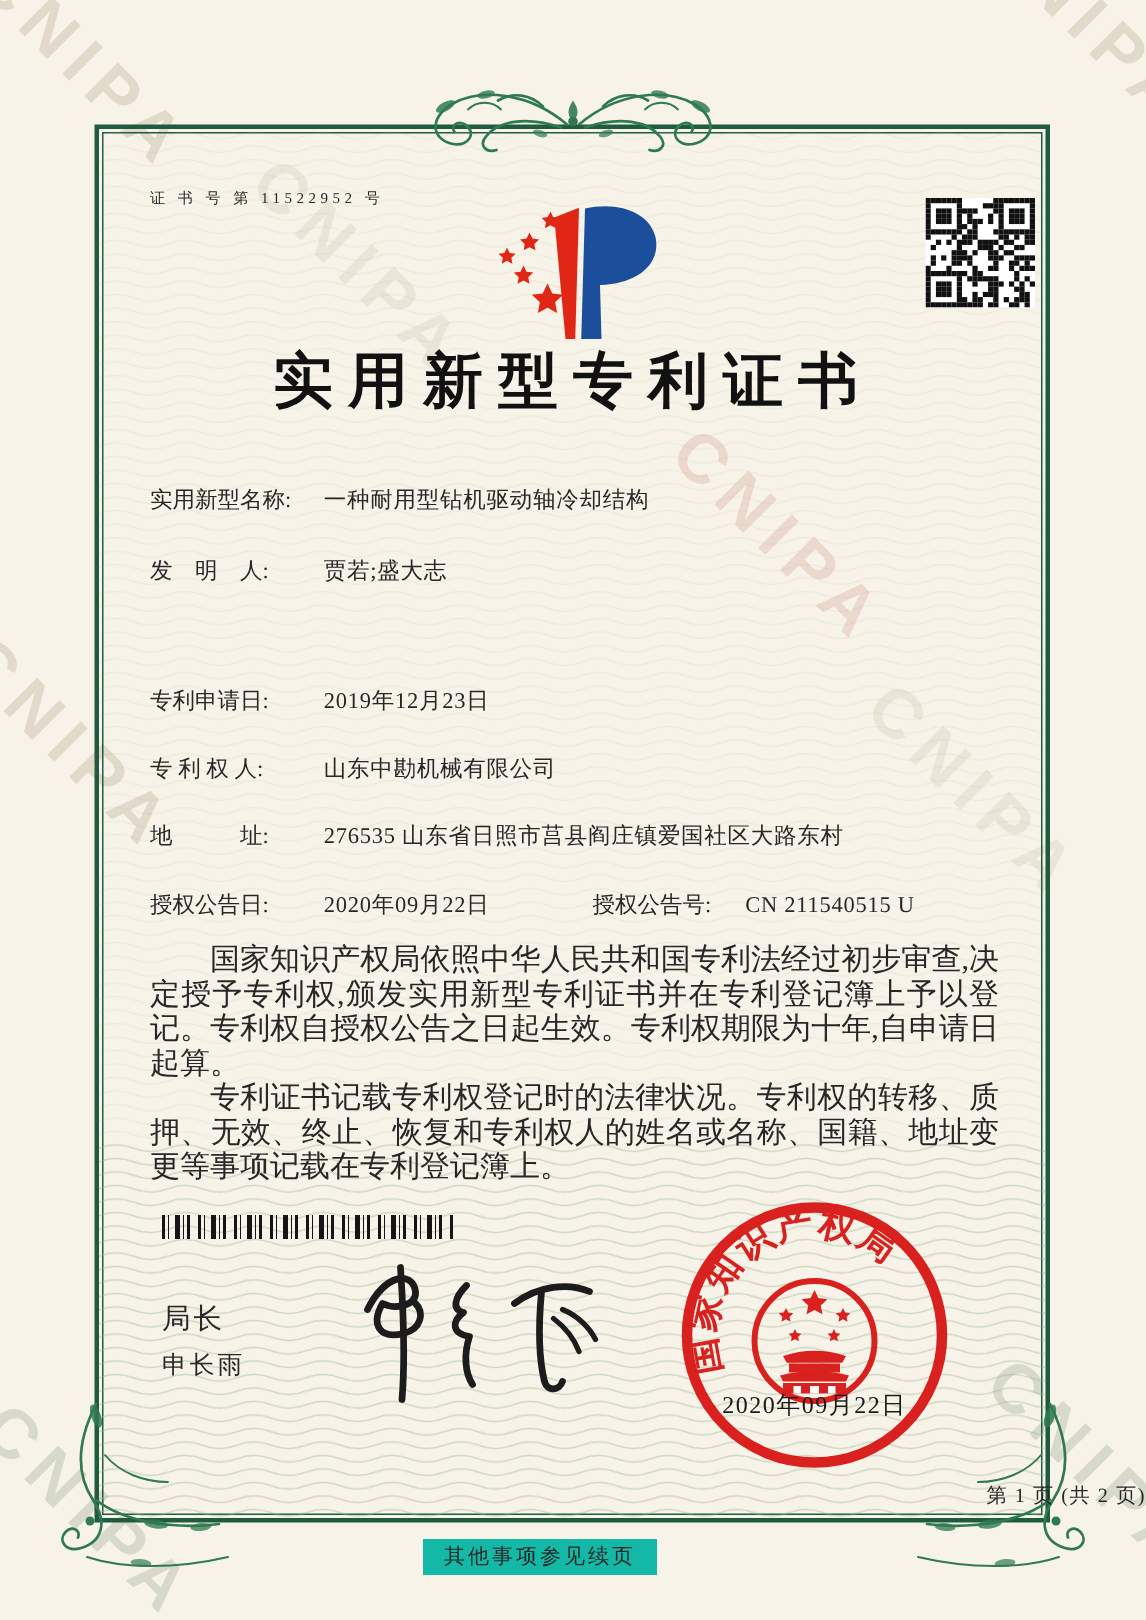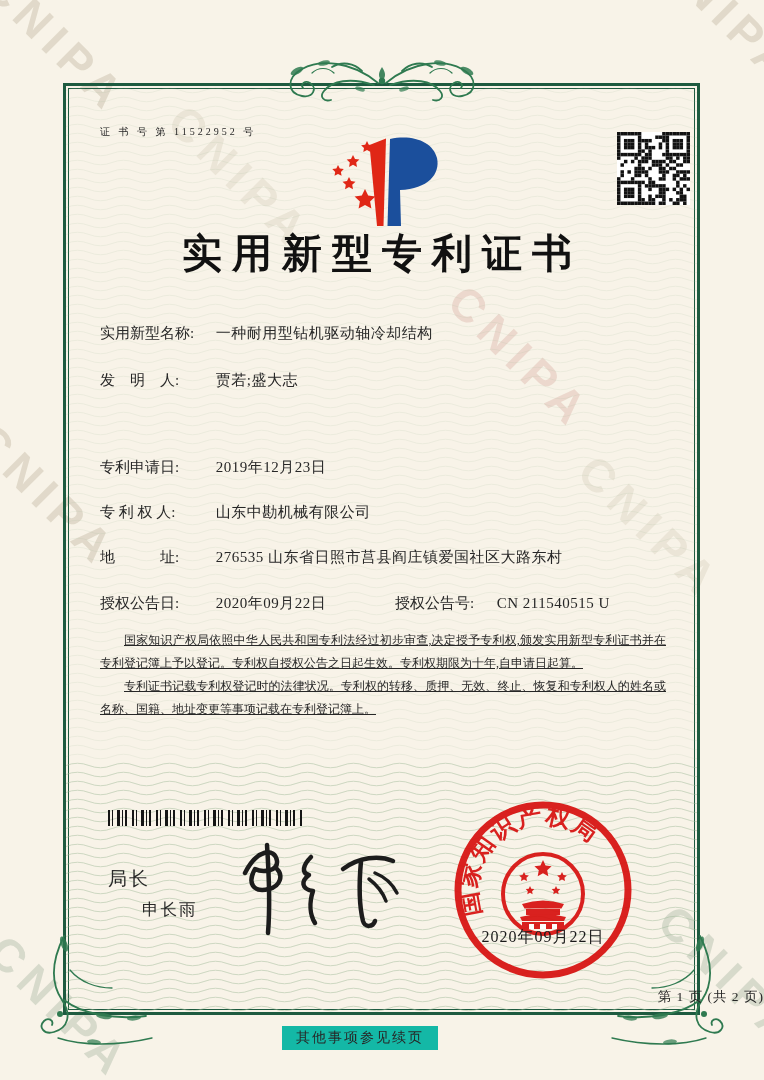--- a/index.html
+++ b/index.html
@@ -70,36 +70,36 @@
 
   
   .row{position:absolute;left:100px;width:580px;font-size:15px;z-index:5;white-space:nowrap;}
   .row .lbl{display:inline-block;min-width:112px;}
   .row .val{letter-spacing:.5px;}
   .row .pair2{position:absolute;left:295px;top:0;}
 
   
   .body-text{
     position:absolute;left:100px;top:629px;width:566px;z-index:5;
-    font-size:12px;line-height:23px;text-align:justify;text-decoration:underline;
+    font-size:20px;line-height:23px;text-align:justify;
   }
   .body-text p{margin:0;text-indent:2em;}
 
   
   .barcode{
     position:absolute;left:108px;top:810px;width:196px;height:16px;z-index:5;
     background:repeating-linear-gradient(90deg,
       #151515 0 2px,transparent 2px 4px,
       #151515 4px 5px,transparent 5px 9px,
       #151515 9px 12px,transparent 12px 14px,
       #151515 14px 15px,transparent 15px 17px,
       #151515 17px 19px,transparent 19px 24px);
   }
   .director-label{position:absolute;left:108px;top:866px;font-size:19px;letter-spacing:2px;z-index:5;}
-  .director-name{position:absolute;left:108px;top:899px;font-size:16.5px;letter-spacing:2px;z-index:5;margin-left:34px;}
+  .director-name{position:absolute;left:108px;top:899px;font-size:16.5px;letter-spacing:2px;z-index:5;}
   .signature{position:absolute;left:223px;top:835px;width:185px;height:108px;z-index:5;}
 
   .seal{position:absolute;left:450px;top:792px;width:186px;height:196px;z-index:6;}
   .seal-date{
     position:absolute;left:452px;top:927px;width:182px;z-index:7;
     text-align:center;font-size:16px;letter-spacing:1px;color:#1a1a1a;
   }
 
   .page-info{
     position:absolute;left:0;top:988px;width:764px;z-index:5;

